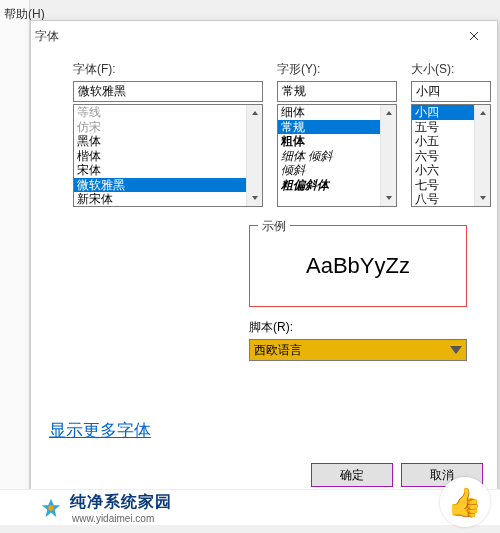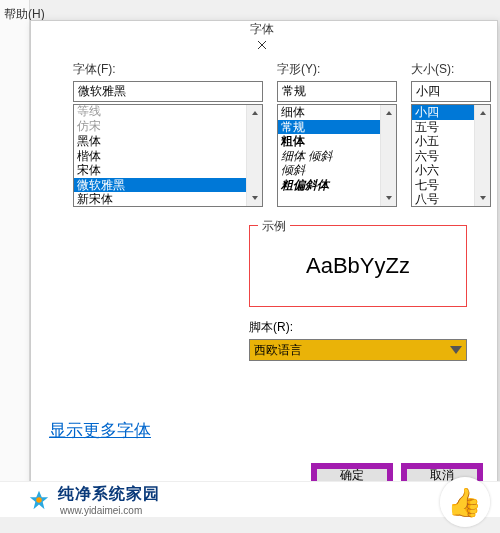--- a/index.html
+++ b/index.html
@@ -37,21 +37,20 @@
     border: 1px solid #cccccc;
     box-shadow: 2px 2px 8px rgba(0,0,0,0.15);
   }
   .titlebar {
     height: 30px;
     display: flex;
     align-items: center;
     justify-content: space-between;
     padding: 0 8px 0 4px;
     color: #333;
-    flex-direction: column;
   }
   .titlebar .title { font-size: 12px; }
   .close-btn {
     width: 30px; height: 24px;
     display: flex; align-items: center; justify-content: center;
     color: #666;
     cursor: pointer;
   }
   .close-btn svg { width: 10px; height: 10px; }
   .content {
@@ -115,21 +114,21 @@
   }
   .sb-btn svg { width: 8px; height: 8px; }
   .li {
     height: 14.5px;
     line-height: 14.5px;
     padding: 0 3px;
     white-space: nowrap;
     font-size: 12px;
     color: #000;
   }
-  .li.dim { color: #999; font-family: Liberation Mono, monospace; }
+  .li.dim { color: #999; font-family: Liberation Serif, serif; }
   .li.sel { background: #0078d7; color: #fff; }
   .li.bold { font-weight: bold; }
   .li.italic { font-style: italic; }
   .fieldset {
     margin-top: 18px;
     border: 1px solid #ef4444;
     position: relative;
     height: 82px;
   }
   .fieldset .legend {
@@ -182,38 +181,38 @@
   .buttons {
     position: absolute;
     bottom: 10px;
     right: 14px;
     display: flex;
     gap: 8px;
   }
   .btn {
     width: 82px;
     height: 24px;
-    border: 6px solid #a21caf;
+    border: 1px solid #a21caf;
     background: #e1e1e1;
     font-size: 12px;
     font-family: inherit;
     cursor: pointer;
     display: flex;
     align-items: center;
     justify-content: center;
   }
   .watermark {
     position: absolute;
-    bottom: 16px; left: 0;
+    bottom: 8px; left: 0;
     width: 500px;
     height: 36px;
     background: #fff;
     display: flex;
     align-items: center;
-    padding-left: 28px;
+    padding-left: 40px;
     gap: 8px;
     border-top: 1px solid #eee;
   }
   .wm-logo {
     width: 22px; height: 22px;
   }
   .wm-text { font-size: 16px; color: #0a3a7a; letter-spacing: 1px; }
   .wm-url { font-size: 10px; color: #666; margin-left: 2px; }
   .rec-badge {
     position: absolute;

